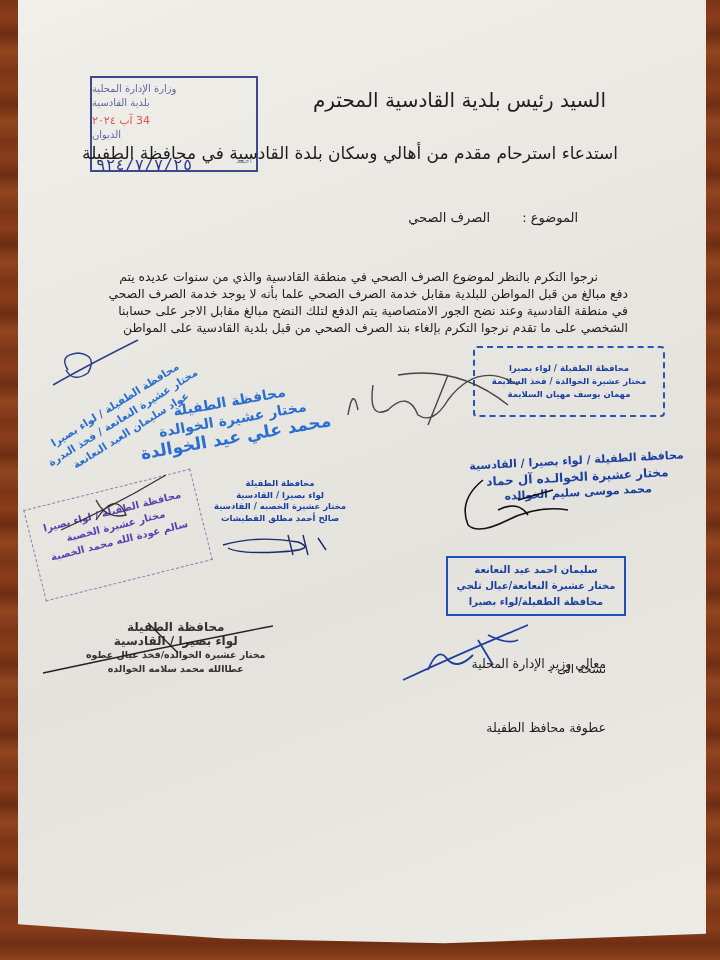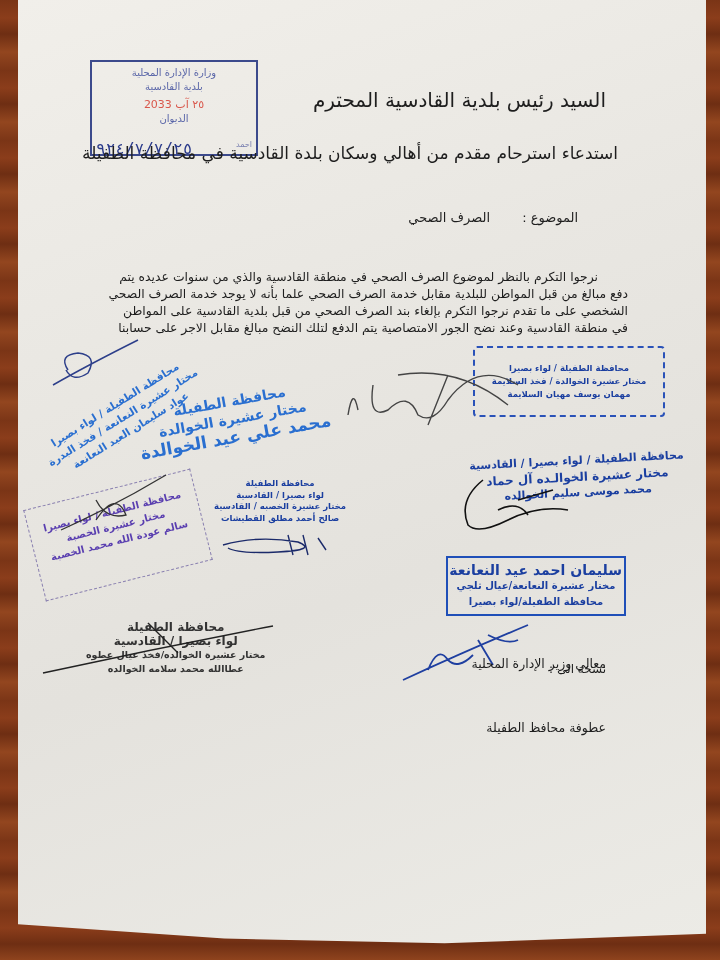--- a/index.html
+++ b/index.html
@@ -18,22 +18,22 @@
   .addressee { right:100px; top:88px; font-size:20px; }
   .subtitle { right:88px; top:143px; font-size:17px; }
   .subject { right:128px; top:210px; font-size:13px; }
   .subject .sval { margin-right:28px; }
   .body { position:absolute; right:78px; top:268px; width:560px; direction:rtl; text-align:justify; font-size:12.4px; line-height:17px; color:#1e1e1e; }
   .body p { margin:0; }
   .body .l1 { padding-right:30px; }
   .cc { right:100px; font-size:12.5px; }
 
   .stamp-recv {
-    position:absolute; left:72px; top:60px; width:164px; height:92px;
-    border:2px solid #3c4a8c; direction:rtl; text-align:center;
+    position:absolute; left:72px; top:76px; width:164px; height:92px;
+    border:2px solid #3c4a8c; direction:rtl; text-align:left;
     font-size:10px; color:#5a66a8; line-height:14px;
   }
   .stamp-recv .date { color:#d9574b; font-size:11px; margin-top:4px; }
   .stamp-recv .num { position:absolute; bottom:-2px; left:4px; font-size:16px; color:#2a3a8a; letter-spacing:1px; font-family:"DejaVu Sans Mono", monospace; }
   .stamp-recv .numlbl { position:absolute; bottom:2px; right:4px; font-size:8px; color:#7a80b0; }
 
   .stamp { position:absolute; direction:rtl; text-align:center; font-weight:bold; white-space:nowrap; }
   .blue { color:#2a6fd0; }
   .navy { color:#1b3fa0; }
   .purple { color:#5a3fb0; }
@@ -44,38 +44,38 @@
   svg { overflow:visible; }
 </style>
 </head>
 <body>
 
 <div class="paper">
 
   <div class="stamp-recv">
     <div style="margin-top:4px">وزارة الإدارة المحلية</div>
     <div>بلدية القادسية</div>
-    <div class="date">٢٥ آب 2033</div>
+    <div class="date">34 آب ٢٠٢٤</div>
     <div>الديوان</div>
     <span class="numlbl">احمد</span>
     <span class="num">٩٢٤/٧/٧/٢٥</span>
   </div>
 
   <div class="txt addressee">السيد رئيس بلدية القادسية المحترم</div>
   <div class="txt subtitle">استدعاء استرحام مقدم من أهالي وسكان بلدة القادسية في محافظة الطفيلة</div>
   <div class="txt subject">
     <span>الموضوع :</span>
     <span class="sval">الصرف الصحي</span>
   </div>
 
   <div class="body">
     <p class="l1">نرجوا التكرم بالنظر لموضوع الصرف الصحي في منطقة القادسية والذي من سنوات عديده يتم</p>
     <p>دفع مبالغ من قبل المواطن للبلدية مقابل خدمة الصرف الصحي علما بأنه لا يوجد خدمة الصرف الصحي</p>
+    <p>في منطقة القادسية وعند نضح الجور الامتصاصية يتم الدفع لتلك النضح مبالغ مقابل الاجر على حسابنا</p>
     <p>الشخصي على ما تقدم نرجوا التكرم بإلغاء بند الصرف الصحي من قبل بلدية القادسية على المواطن</p>
-    <p>في منطقة القادسية وعند نضح الجور الامتصاصية يتم الدفع لتلك النضح مبالغ مقابل الاجر على حسابنا</p>
   </div>
 
   <div class="stamp blue" style="left:18px; top:395px; font-size:10.5px; line-height:15px; transform:rotate(-32deg);">
     <div>محافظة الطفيلة / لواء بصيرا</div>
     <div>مختار عشيرة النعانعة / فخذ البدرة</div>
     <div>عواد سليمان العبد النعانعة</div>
   </div>
 
   <div class="stamp blue" style="left:118px; top:392px; font-size:14px; line-height:18px; transform:rotate(-10deg);">
     <div>محافظة الطفيلة</div>
@@ -102,21 +102,21 @@
   </div>
 
   <div class="stamp navy" style="left:196px; top:478px; font-size:8.5px; line-height:11.5px;">
     <div>محافظة الطفيلة</div>
     <div>لواء بصيرا / القادسية</div>
     <div>مختار عشيرة الخصبه / القادسية</div>
     <div>صالح أحمد مطلق القطيشات</div>
   </div>
 
   <div class="stamp navy" style="left:428px; top:556px; width:172px; padding:4px 2px; border:2px solid #1f4fb8; font-size:10px; line-height:16px;">
-    <div style="font-size:14px">سليمان احمد عيد النعانعة</div>
+    <div style="font-size:10px">سليمان احمد عيد النعانعة</div>
     <div>مختار عشيرة النعانعة/عيال ثلجي</div>
     <div>محافظة الطفيلة/لواء بصيرا</div>
   </div>
 
   <div class="stamp dark" style="left:68px; top:620px; font-size:9.5px; line-height:14px;">
     <div style="font-size:12px">محافظة الطفيلة</div>
     <div style="font-size:12px">لواء بصيرا / القادسية</div>
     <div>مختار عشيرة الخوالده/فخذ عيال عطوه</div>
     <div>عطاالله محمد سلامه الخوالده</div>
   </div>

